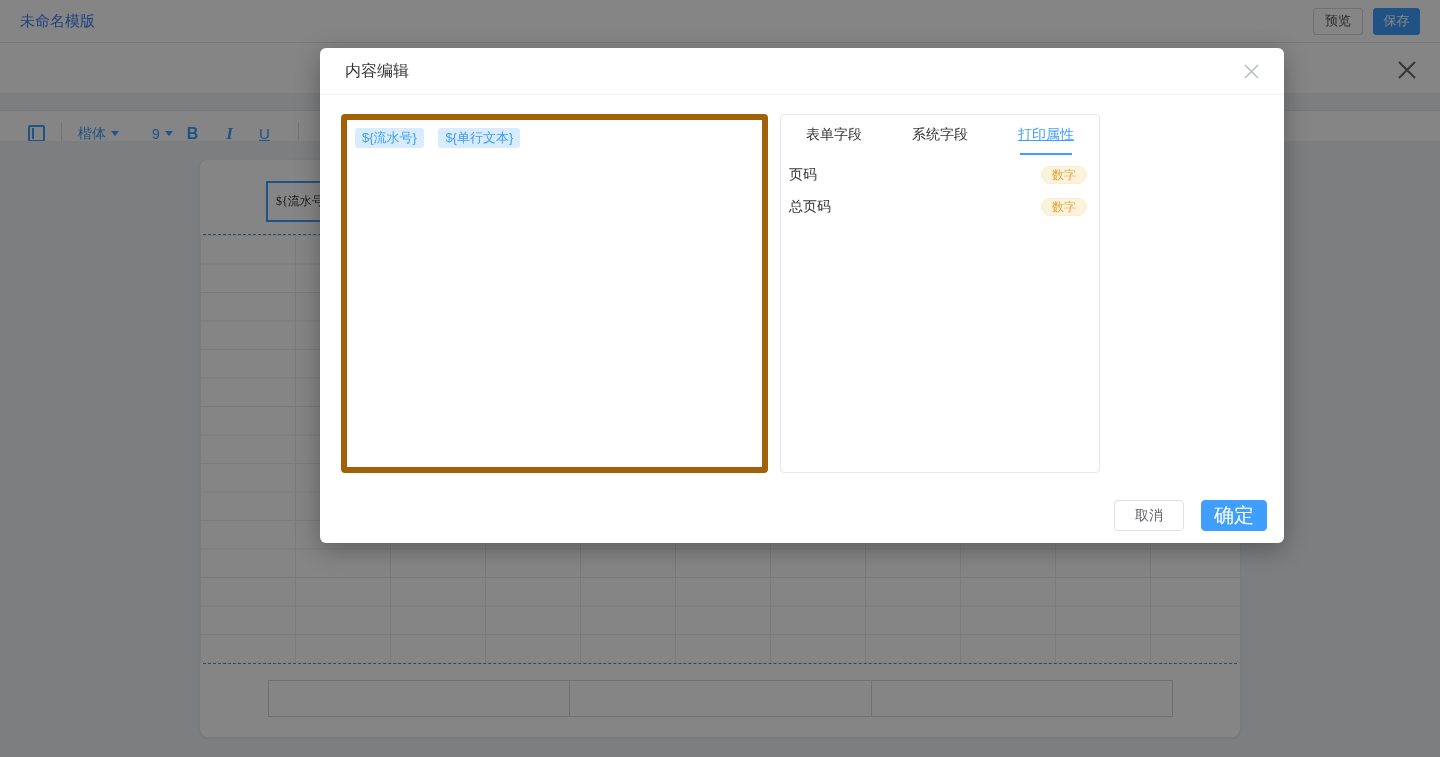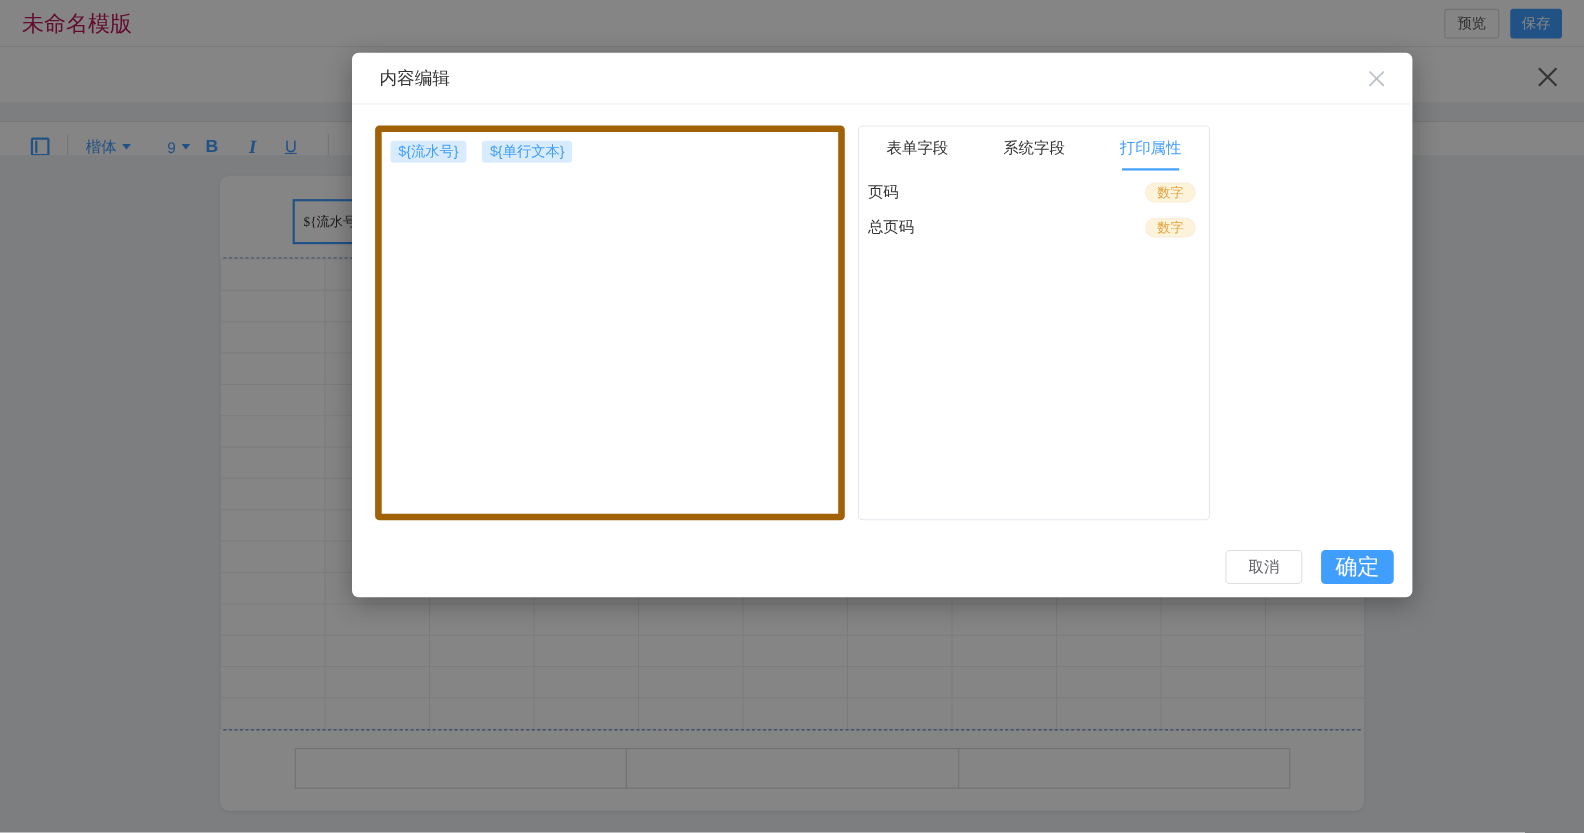--- a/index.html
+++ b/index.html
@@ -3,21 +3,21 @@
 <meta charset="utf-8">
 <style>
   * { margin:0; padding:0; box-sizing:border-box; }
   html,body { width:1440px; height:757px; }
   body { font-family:"Liberation Sans", sans-serif; background:#f0f2f5; overflow:hidden; }
   .screen { position:relative; width:1440px; height:757px; background:#f0f2f5; overflow:hidden; }
 
   
   .topbar { position:absolute; top:0; left:0; width:1440px; height:43px; background:#fff;
             border-bottom:1px solid #e8e8e8; display:flex; align-items:center; padding:0 20px; }
-  .template-name { font-size:20px; color:#be185d; }
+  .template-name { font-size:15px; color:#3b82f6; }
   .topbar-actions { margin-left:auto; display:flex; gap:10px; }
   .btn { height:27px; border-radius:3px; font-size:13px; display:flex; align-items:center;
          justify-content:center; cursor:pointer; }
   .btn-preview { width:50px; background:#fff; border:1px solid #d9d9d9; color:#595959; }
   .btn-save { width:47px; background:#409eff; border:1px solid #409eff; color:#fff; }
 
   .subbar { position:absolute; top:43px; left:0; width:1440px; height:50px; background:#fff; }
   .editor-close { position:absolute; top:16px; right:22px; width:22px; height:22px; cursor:pointer; }
 
   .toolbar { position:absolute; top:110px; left:0; width:1440px; height:47px; background:#fff;
@@ -66,21 +66,21 @@
   .content-box { position:absolute; left:21px; top:66px; width:427px; height:359px;
                  border:6px solid #a16207; border-radius:4px; padding:8px; cursor:text; }
   .chip { display:inline-block; background:#d9ecff; color:#3d9ef5; font-size:13px; line-height:20px;
           padding:0 7px; border-radius:3px; margin-right:10px; cursor:pointer; }
 
   .panel { position:absolute; left:460px; top:66px; width:320px; height:359px;
            border:1px solid #e4e7ed; border-radius:4px; overflow:hidden; }
   .tabs { display:flex; height:40px;text-align:right; }
   .tab { flex:1; display:flex; align-items:center; justify-content:center; font-size:14px;
          color:#333; cursor:pointer; position:relative; }
-  .tab.active { color:#409eff; }
+  .tab.active { color:#409eff;text-decoration:underline; }
   .tab.active::after { content:''; position:absolute; bottom:0; left:50%; transform:translateX(-50%);
                        width:52px; height:2px; background:#409eff; }
   .field-list { padding:4px 0; }
   .field-row { height:32px; display:flex; align-items:center; justify-content:space-between;
                padding:0 12px 0 8px; cursor:pointer; }
   .field-label { font-size:14px; color:#333; }
   .badge { background:#fdf3da; border:1px solid #faecd8; color:#e6a23c; font-size:12px;
            line-height:16px; padding:0 10px; border-radius:9px; }
 
   .modal-footer { position:absolute; right:17px; bottom:12px; display:flex; gap:17px;margin-left:13px; }

